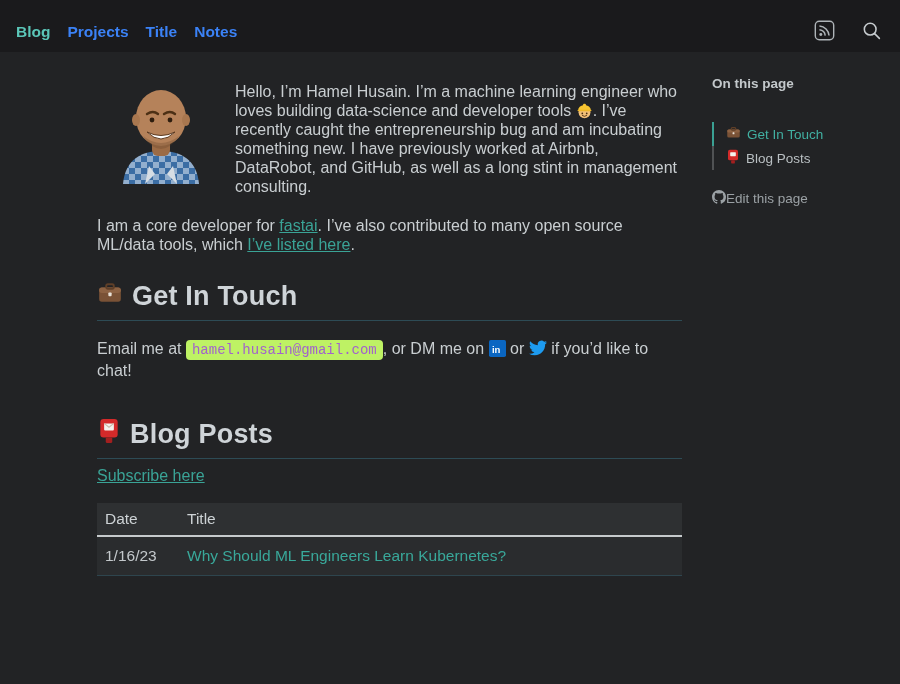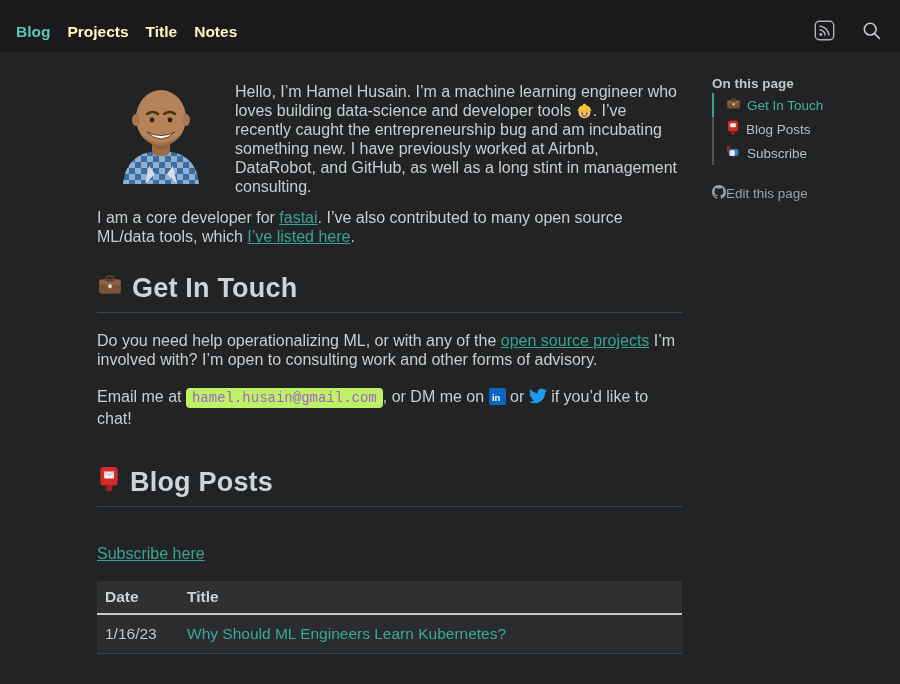--- a/index.html
+++ b/index.html
@@ -9,70 +9,70 @@
     font-family:"Liberation Sans", sans-serif;
     color:#c9ced1;
   }
   
   .navbar {
     height:52px; background:#1a1a1c;
     display:flex; align-items:center;
     padding:12px 18px 0 16px;
   }
   .nav-item {
-    font-size:15.5px; font-weight:700; color:#fef9c3;
+    font-size:15.5px; font-weight:700; color:#3b82f6;
     text-decoration:none; margin-right:17px; cursor:pointer;
   }
   .nav-item.active { color:#5bc6b8; }
   .nav-spacer { flex:1; }
   .nav-icon-btn { display:flex; align-items:center; cursor:pointer; margin-left:26px; }
   
   .main {
     margin-left:97px; width:585px; padding-top:30px;
   }
   .toc {
     position:absolute; left:712px; top:76px; width:180px;
   }
   
   .portrait { float:left; width:112px; height:100px; margin:2px 18px 6px 8px; }
   p { font-size:16px; line-height:19px; color:#c9ced1; }
-  .para2 { clear:both; margin-top:12px; }
+  .para2 { clear:both; margin-top:20px; }
   a.tlink { color:#3aa396; text-decoration:underline; cursor:pointer; }
   
   h1 {
     margin-top:26px; font-size:27px; font-weight:600; color:#cfd4d8;
     display:flex; align-items:center; gap:9px; letter-spacing:0.2px;
   }
   h1.second { margin-top:38px; }
   hr.rule { border:none; border-top:1px solid #2d4b55; margin-top:7px; }
   .section p { margin-top:18px; }
   .email-line { margin-top:16px; display:block; }
   code.email {
     font-family:"Liberation Mono", monospace;
     font-size:14px; color:#a263cc; background:#bef264;
     padding:2px 6px; border-radius:4px;
   }
   .inline-icon { display:inline-block; vertical-align:-3px; }
-  .subscribe { display:inline-block; margin-top:38px; font-size:16px; }
+  .subscribe { display:inline-block; margin-top:8px; font-size:16px; }
   
   table.posts {
     width:100%; margin-top:18px; border-collapse:collapse; font-size:15.5px;
   }
   table.posts thead th {
-    background:#2e3032; color:#cdd2d5; text-align:left; font-weight:700;
+    background:#2e3032; color:#cdd2d5; text-align:left; font-weight:400;
     padding:7px 12px; border-bottom:2px solid #c6cacc;
   }
   table.posts th.col-date, table.posts td.cell-date { width:78px; padding-left:8px; }
   table.posts tbody td {
     background:#2a2c2e; padding:10px 12px; border-bottom:1px solid #2e454e;
     color:#c3c8cb;
   }
   table.posts a.post-link { color:#39a89a; text-decoration:none; cursor:pointer; }
   
-  .toc-title { font-size:13.5px; font-weight:700; color:#c3c8cb; margin-bottom:2px; }
+  .toc-title { font-size:13.5px; font-weight:700; color:#c3c8cb; margin-bottom:31px; }
   .toc-list { list-style:none; }
   .toc-list li {
     border-left:2px solid #505254; padding:3px 0 3px 12px;
     font-size:13.5px; display:flex; align-items:center; gap:6px; cursor:pointer;
   }
   .toc-list li .toc-label { color:#b9bfc2; }
   .toc-list li.active { border-left-color:#3aa093; }
   .toc-list li.active .toc-label { color:#41b0a2; }
   .toc-edit {
     margin-top:20px; display:flex; align-items:center; 
@@ -155,21 +155,20 @@
     <h1>
       <span class="emoji-svg"><svg width="26" height="26" viewBox="0 0 24 24">
             <rect x="2" y="7" width="20" height="13" rx="2.5" fill="#7a5236"></rect>
             <rect x="2" y="7" width="20" height="5" rx="2.5" fill="#8d6243"></rect>
             <rect x="8.5" y="4" width="7" height="4" rx="1.5" fill="none" stroke="#5f3f28" stroke-width="1.8"></rect>
             <rect x="10.5" y="11.5" width="3" height="3.4" rx="0.8" fill="#e9e2d8"></rect>
           </svg></span>
       <span>Get In Touch</span>
     </h1>
     <hr class="rule">
-    <p><span>Do you need help operationalizing ML, or with any of the </span><a class="tlink">open source projects</a><span> I’m involved with? I’m open to consulting work and other forms of advisory.</span></p>
     <p class="email-line"><span>Email me at </span><code class="email">hamel.husain@gmail.com</code><span>, or DM me on </span><a class="inline-icon"><span><svg width="17" height="17" viewBox="0 0 24 24">
               <rect width="24" height="24" rx="2.5" fill="#0a66c2"></rect>
               <text x="4.2" y="18" fill="#ffffff" font-size="13.5" font-weight="bold" font-family="Liberation Sans, sans-serif">in</text>
             </svg></span></a><span> or </span><a class="inline-icon"><span><svg width="18" height="18" viewBox="0 0 24 24" fill="#1d9bf0">
               <path d="M23.953 4.57a10 10 0 01-2.825.775 4.958 4.958 0 002.163-2.723 10.054 10.054 0 01-3.127 1.184 4.92 4.92 0 00-8.384 4.482C7.69 8.095 4.067 6.13 1.64 3.162a4.822 4.822 0 00-.666 2.475c0 1.71.87 3.213 2.188 4.096a4.904 4.904 0 01-2.228-.616v.06a4.923 4.923 0 003.946 4.827 4.996 4.996 0 01-2.212.085 4.936 4.936 0 004.604 3.417 9.867 9.867 0 01-6.102 2.105c-.39 0-.779-.023-1.17-.067a13.995 13.995 0 007.557 2.209c9.053 0 13.998-7.496 13.998-13.985 0-.21 0-.42-.015-.63A9.935 9.935 0 0024 4.59z"></path>
             </svg></span></a><span> if you’d like to chat!</span></p>
   </div>
 
   <div class="section">
     <h1 class="second">
@@ -215,30 +214,20 @@
       <span class="toc-label">Get In Touch</span>
     </li>
     <li>
       <span class="emoji-svg"><svg width="14" height="15" viewBox="0 0 22 24">
             <rect x="3" y="1" width="16" height="17" rx="3" fill="#d42a2a"></rect>
             <rect x="6.5" y="5" width="9" height="6.5" rx="1" fill="#f5f2ee"></rect>
             <rect x="8" y="18" width="6" height="5" rx="1" fill="#a31f1f"></rect>
           </svg></span>
       <span class="toc-label">Blog Posts</span>
     </li>
-    <li>
-      <span class="emoji-svg"><svg width="15" height="15" viewBox="0 0 24 24">
-            <rect x="4" y="8" width="16" height="11" rx="3" fill="#2f7fc1"></rect>
-            <rect x="6" y="10" width="8" height="9" rx="2" fill="#e8eef3"></rect>
-            <rect x="2" y="5" width="2.2" height="9" rx="1" fill="#c22"></rect>
-            <rect x="1" y="4" width="6" height="2.2" rx="1" fill="#c22"></rect>
-            <rect x="11" y="19" width="2" height="4" fill="#5a3b22"></rect>
-          </svg></span>
-      <span class="toc-label">Subscribe</span>
-    </li>
   </ul>
   <a class="toc-edit">
     <span><svg width="14" height="14" viewBox="0 0 16 16" fill="#9ba1a5">
           <path d="M8 0C3.58 0 0 3.58 0 8c0 3.54 2.29 6.53 5.47 7.59.4.07.55-.17.55-.38 0-.19-.01-.82-.01-1.49-2.01.37-2.53-.49-2.69-.94-.09-.23-.48-.94-.82-1.13-.28-.15-.68-.52-.01-.53.63-.01 1.08.58 1.23.82.72 1.21 1.87.87 2.33.66.07-.52.28-.87.51-1.07-1.78-.2-3.64-.89-3.64-3.95 0-.87.31-1.59.82-2.15-.08-.2-.36-1.02.08-2.12 0 0 .67-.21 2.2.82.64-.18 1.32-.27 2-.27s1.36.09 2 .27c1.53-1.04 2.2-.82 2.2-.82.44 1.1.16 1.92.08 2.12.51.56.82 1.27.82 2.15 0 3.07-1.87 3.75-3.65 3.95.29.25.54.73.54 1.48 0 1.07-.01 1.93-.01 2.2 0 .21.15.46.55.38A8.01 8.01 0 0016 8c0-4.42-3.58-8-8-8z"></path>
         </svg></span>
     <span>Edit this page</span>
   </a>
 </aside>
 
 </body></html>

